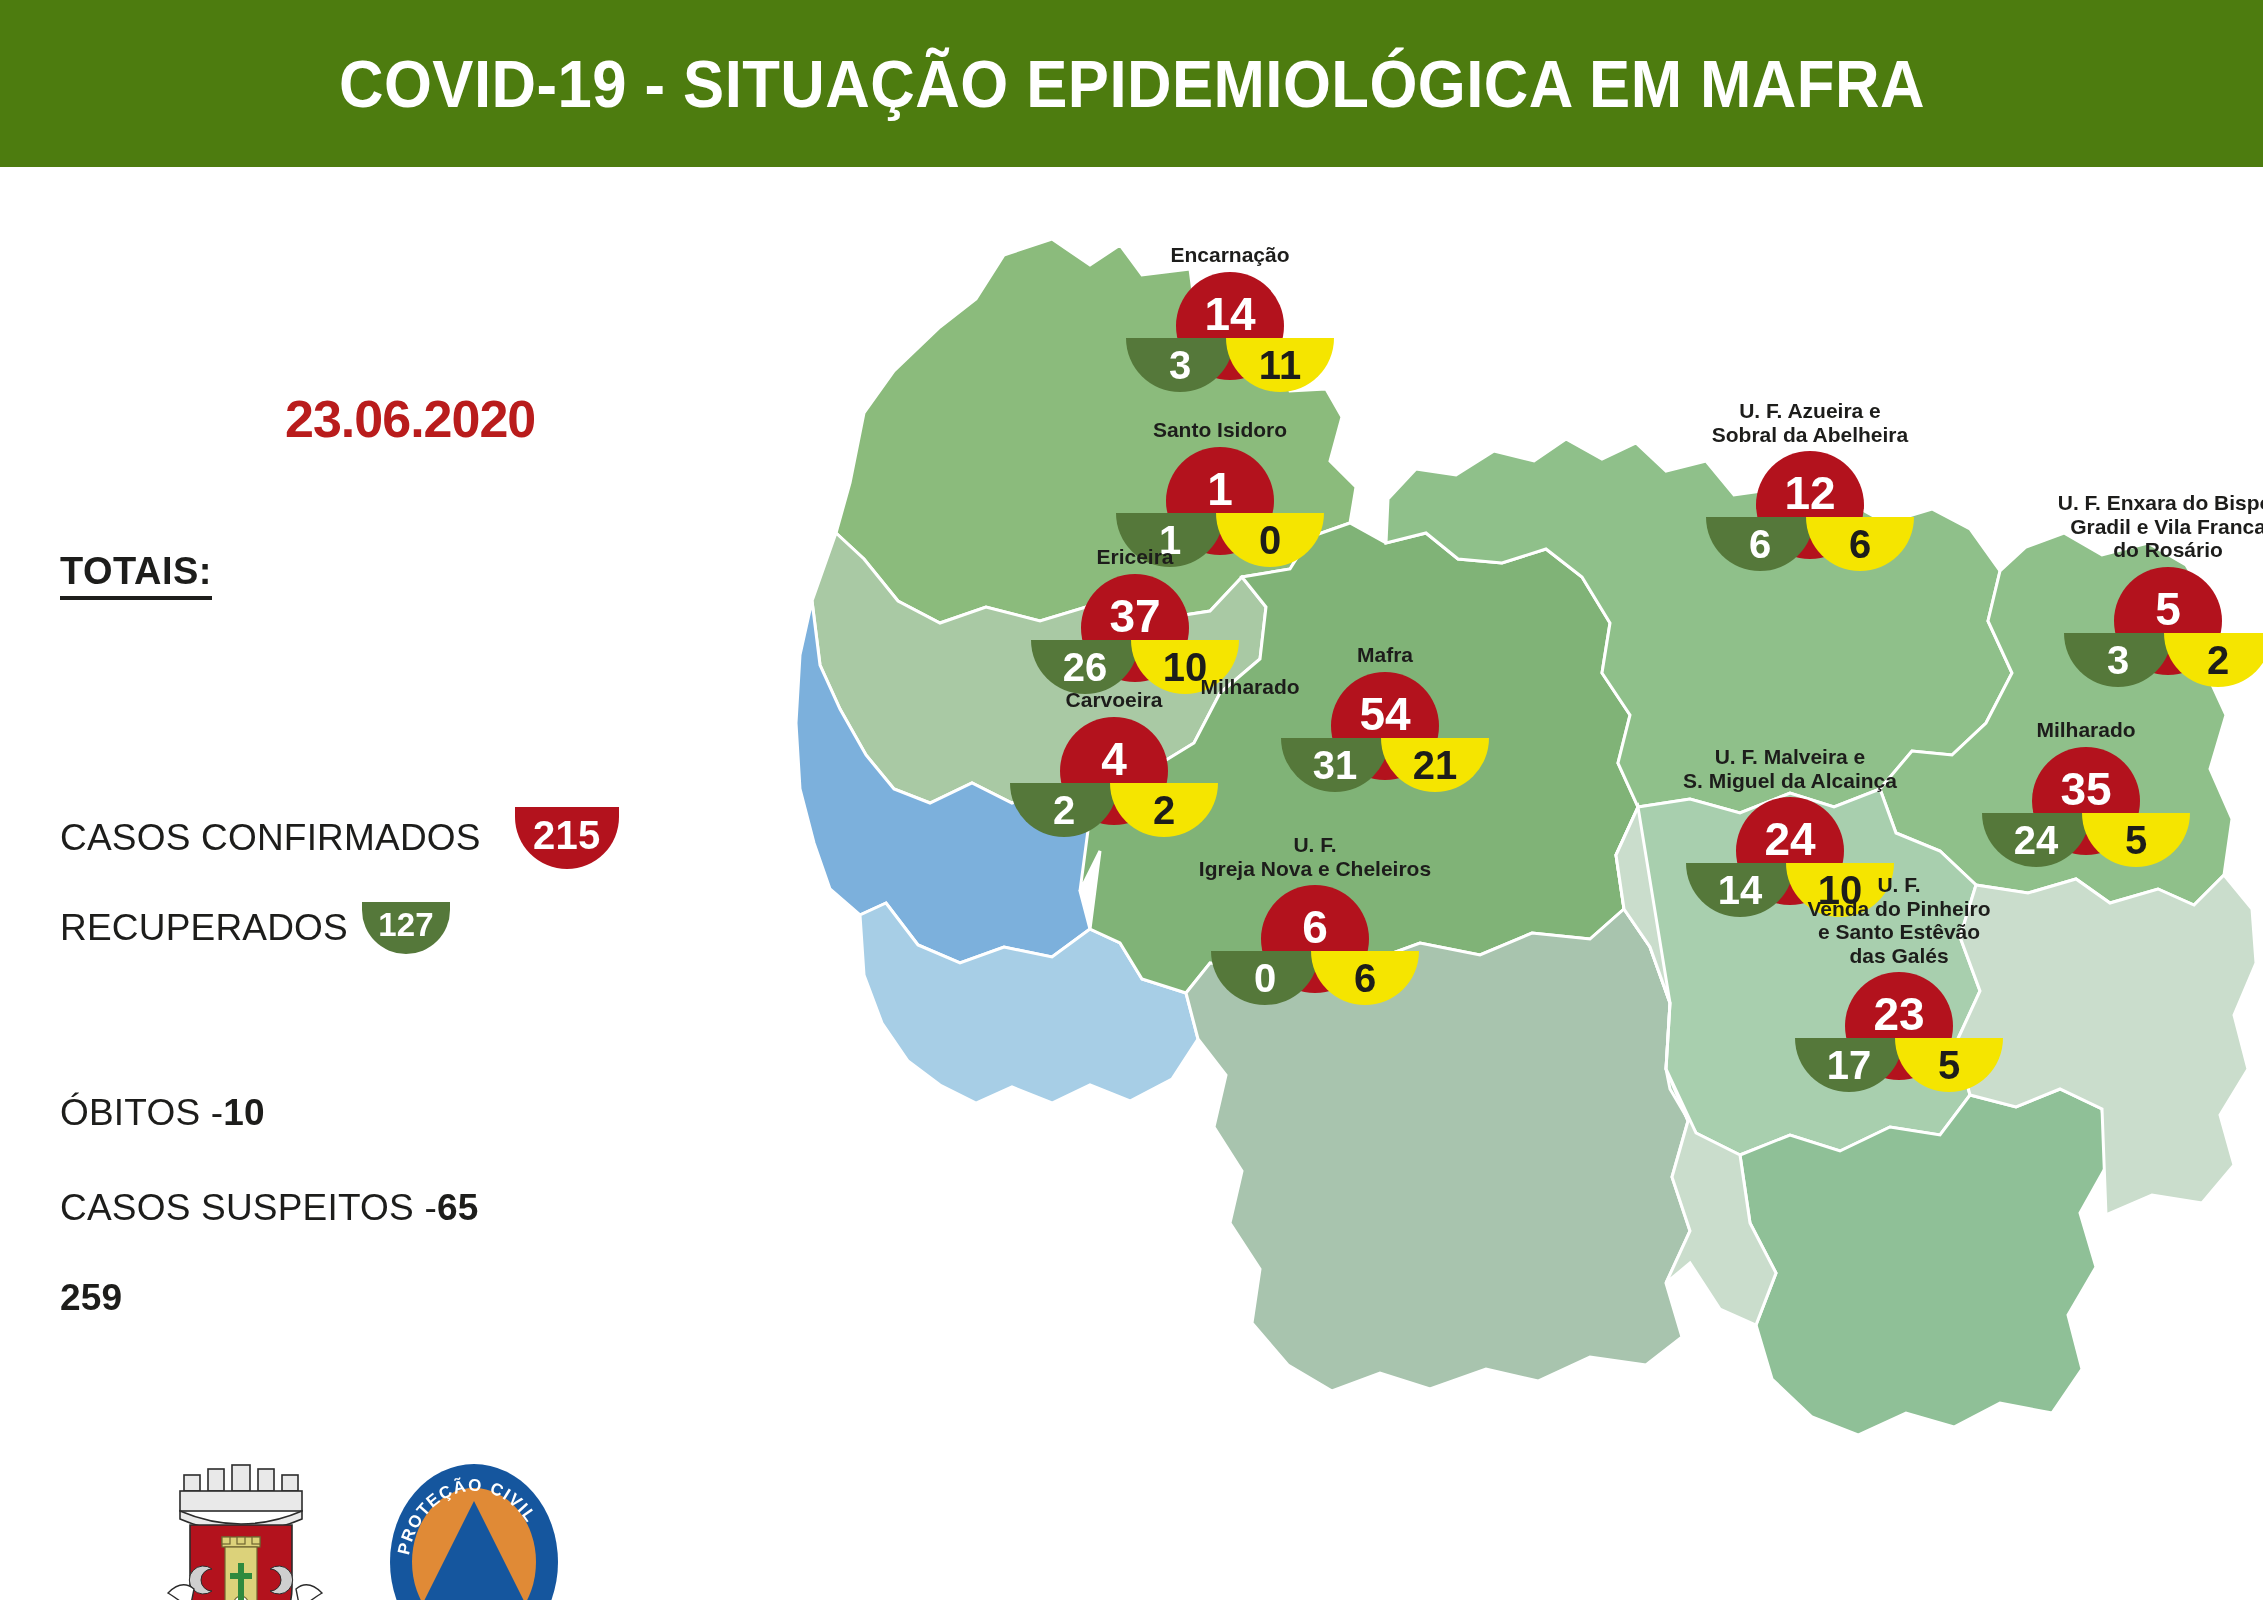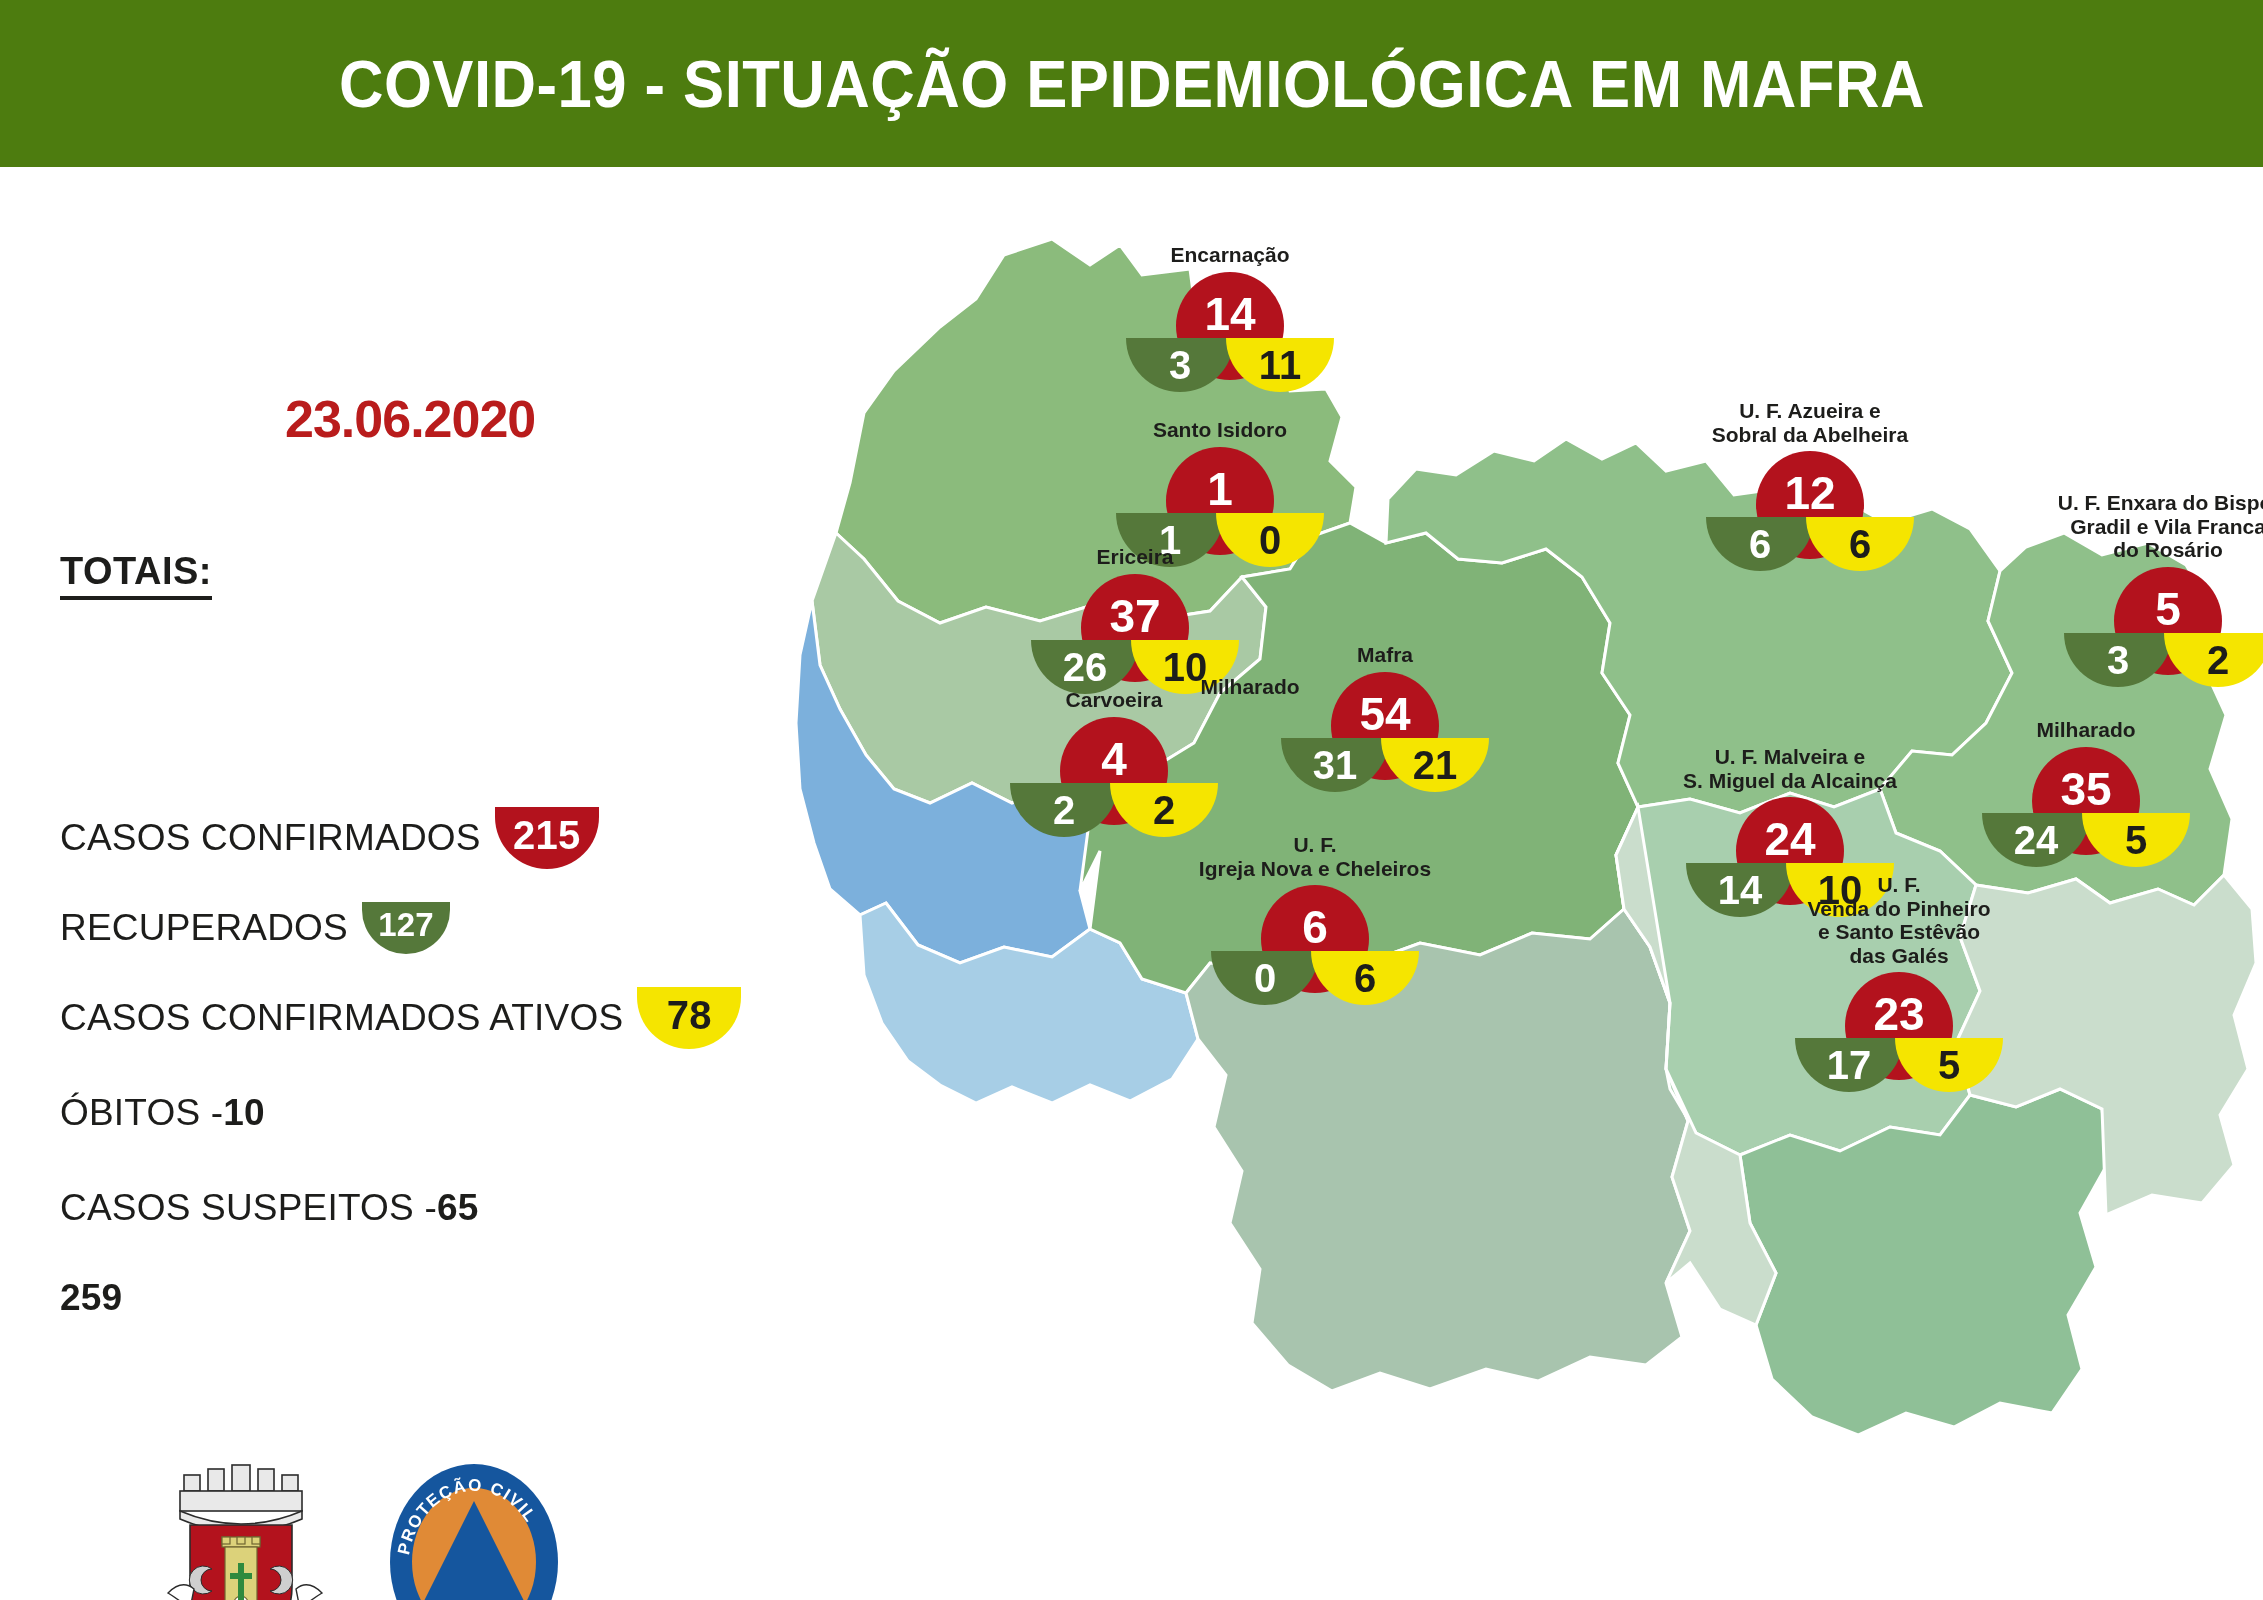--- a/index.html
+++ b/index.html
@@ -60,21 +60,21 @@
     border-radius:0 0 999px 999px;
     margin-left:14px;
     font-weight:bold;
     line-height:1;
     box-sizing:border-box;
   }
   .dome.red{background:#B3121D;color:#ffffff;}
   .dome.green{background:#55783A;color:#ffffff;}
   .dome.yellow{background:#F5E500;color:#1d1d1b;}
 
-  #row-confirmados{top:640px;}
+  #row-confirmados{top:640px;gap:20px;}
   #row-confirmados .dome{width:104px;height:62px;font-size:40px;padding-top:8px;}
   #row-recuperados{top:735px;}
   #row-recuperados .dome{width:88px;height:52px;font-size:33px;padding-top:6px;}
   #row-ativos{top:820px;}
   #row-ativos .dome{width:104px;height:62px;font-size:40px;padding-top:8px;}
   #row-obitos{top:925px;justify-content:center;}
   #row-suspeitos{top:1020px;}
   #row-contactos{top:1110px;}
 
   
@@ -151,24 +151,20 @@
   <div class="total-row" id="row-confirmados">
     <span class="lbl">CASOS CONFIRMADOS</span>
     <span class="dome red">215</span>
   </div>
 
   <div class="total-row" id="row-recuperados">
     <span class="lbl">RECUPERADOS</span>
     <span class="dome green">127</span>
   </div>
 
-  <div class="total-row" id="row-ativos">
-    <span class="lbl">CASOS CONFIRMADOS ATIVOS</span>
-    <span class="dome yellow">78</span>
-  </div>
 
   <div class="total-row" id="row-obitos">
     <span class="lbl">ÓBITOS - </span>
     <span class="plain-val">10</span>
   </div>
 
   <div class="total-row" id="row-suspeitos">
     <span class="lbl">CASOS SUSPEITOS - </span>
     <span class="plain-val">65</span>
   </div>

